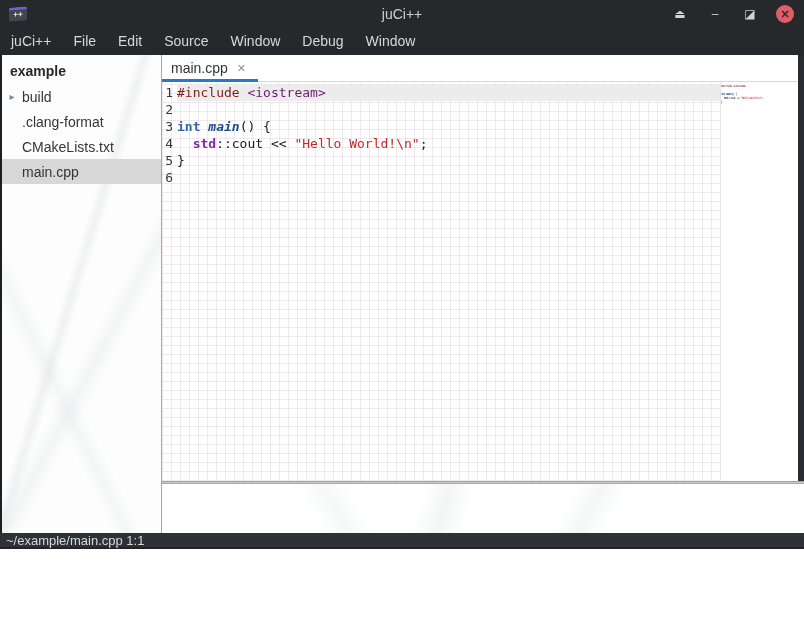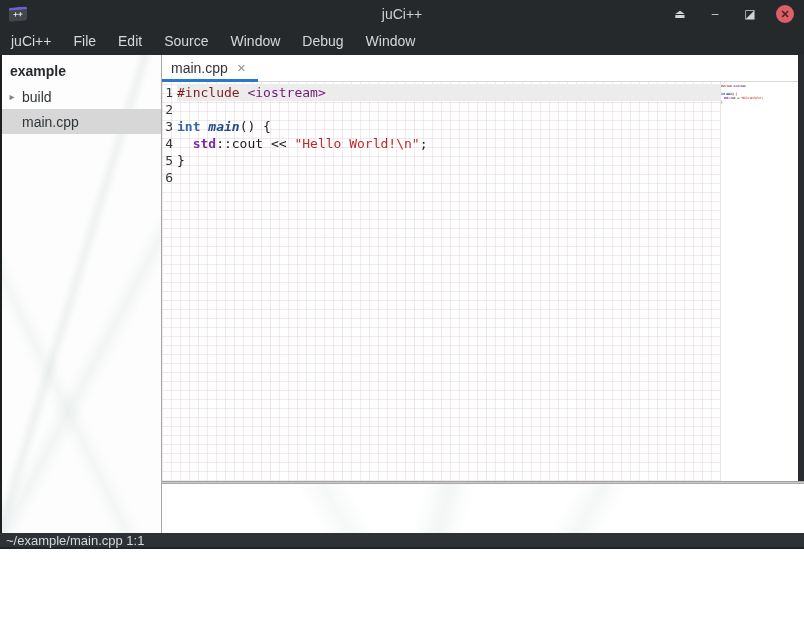--- a/index.html
+++ b/index.html
@@ -118,20 +118,28 @@
 <div class="content">
   <div class="left-border"></div>
 
   <div class="sidebar">
     <div class="project-name">example</div>
     <div id="file-tree">
         <div class="tree-item">
           <span class="expander">▸</span>
           <span>build</span>
         </div>
+        <div class="tree-item">
+          <span class="spacer"></span>
+          <span>.clang-format</span>
+        </div>
+        <div class="tree-item">
+          <span class="spacer"></span>
+          <span>CMakeLists.txt</span>
+        </div>
         <div class="tree-item selected">
           <span class="spacer"></span>
           <span>main.cpp</span>
         </div>
       </div>
   </div>
 
   <div class="main">
     <div class="editor-scrollbar"></div>
     <div class="tabbar">

